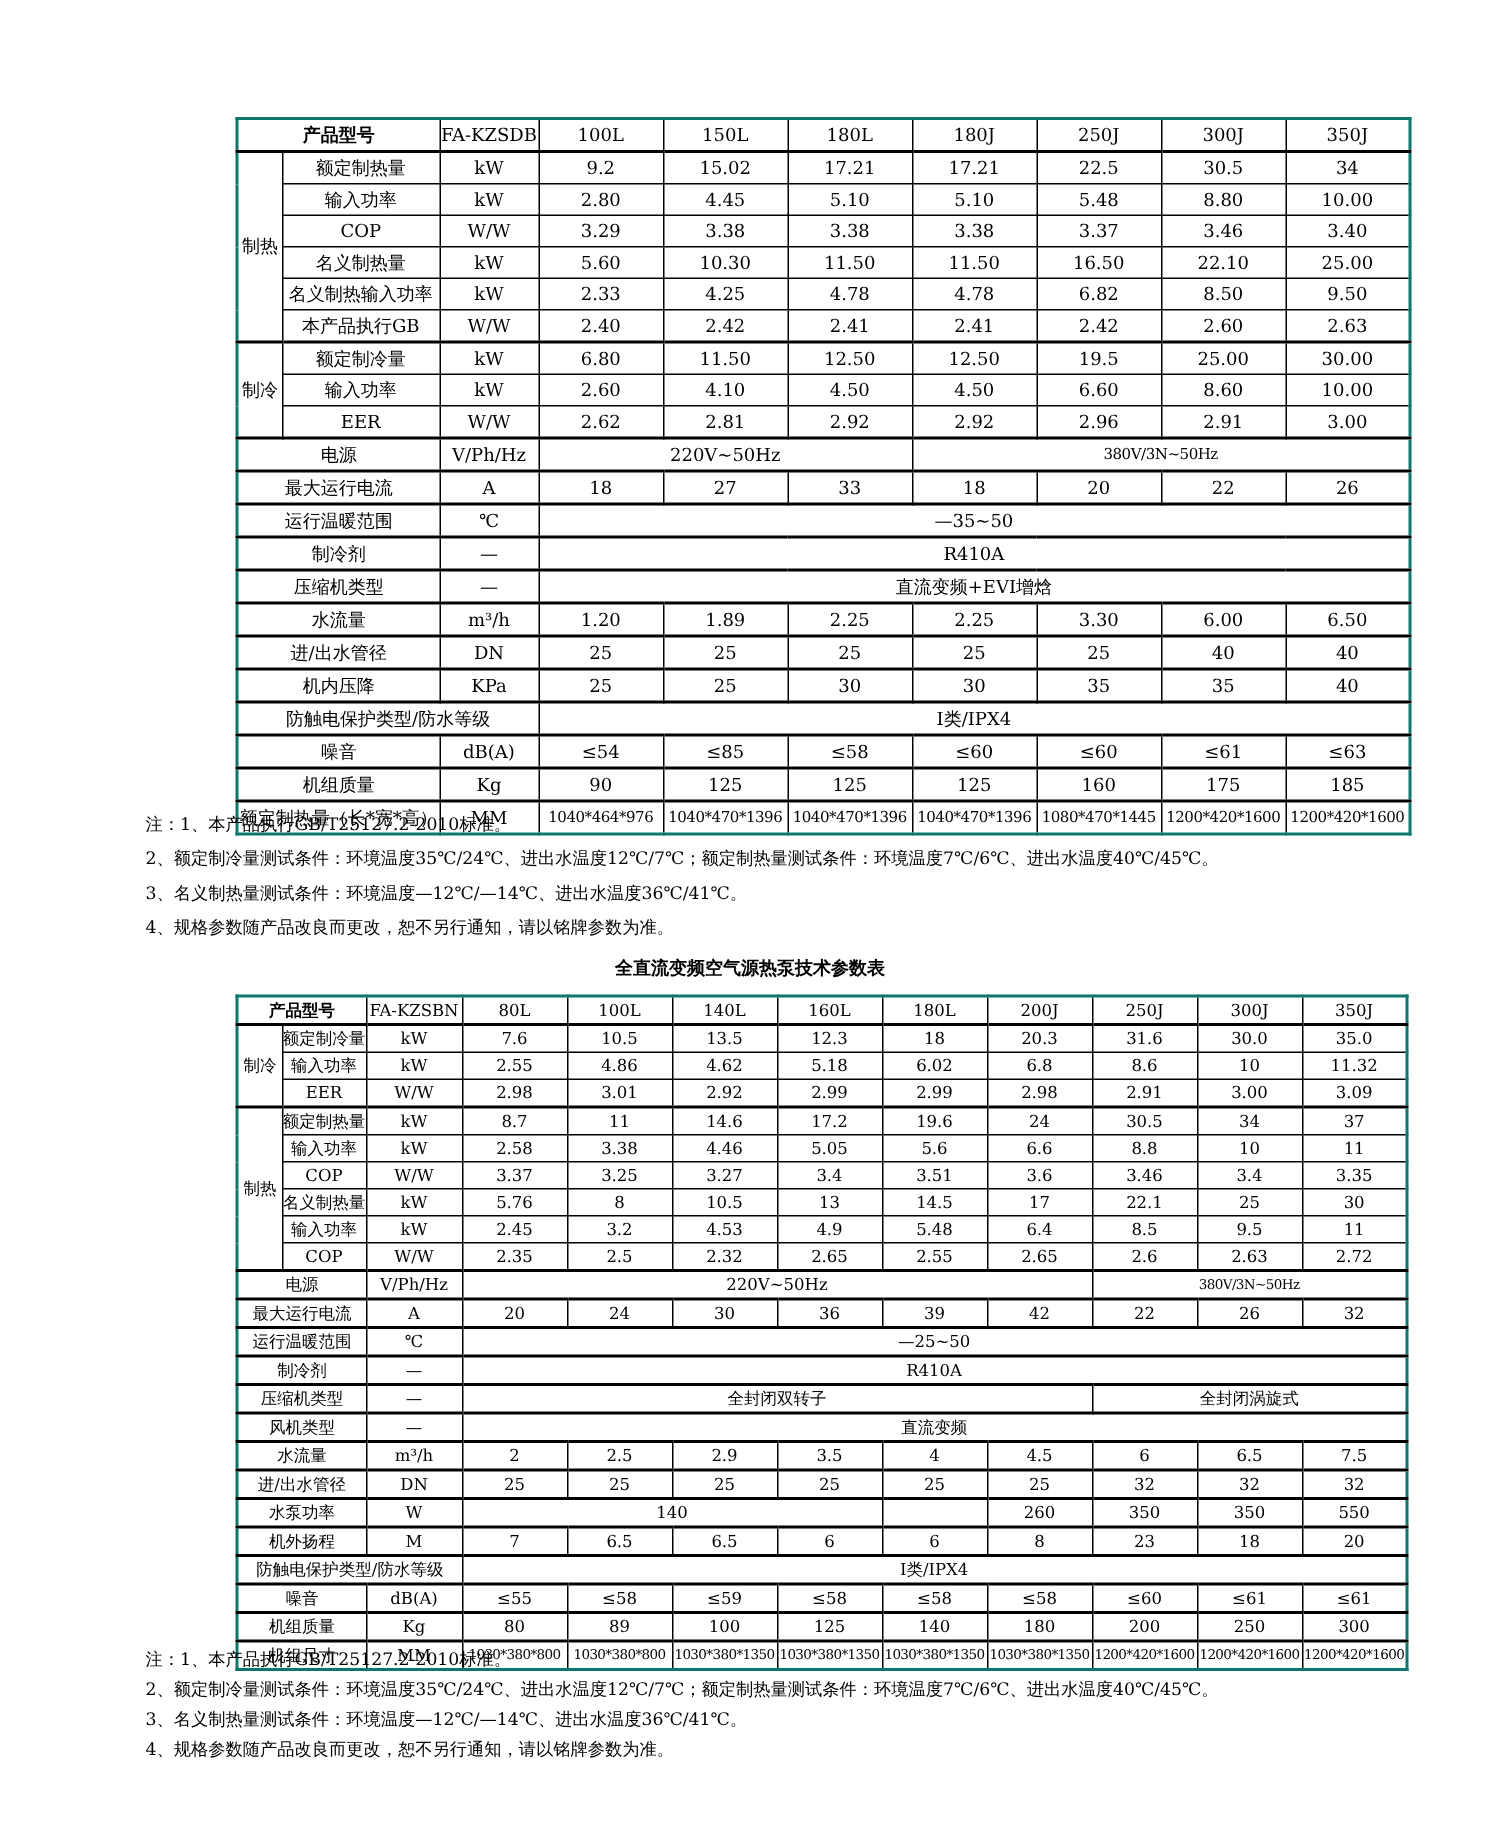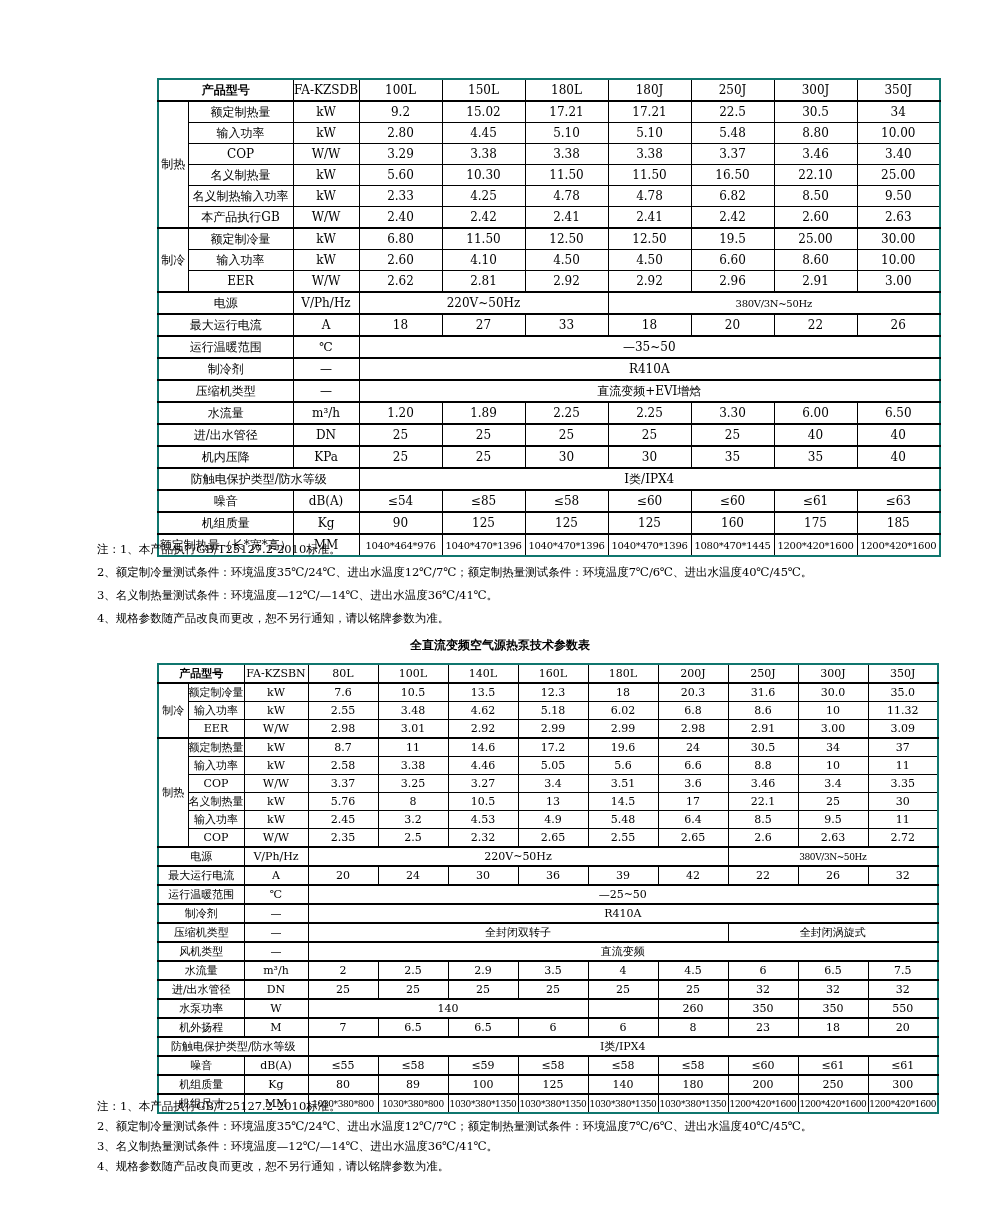--- a/index.html
+++ b/index.html
@@ -330,21 +330,21 @@
           <td>18</td>
           <td>20.3</td>
           <td>31.6</td>
           <td>30.0</td>
           <td>35.0</td>
         </tr>
         <tr>
           <td class="param">输入功率</td>
           <td class="unit">kW</td>
           <td>2.55</td>
-          <td>3.48</td>
+          <td>4.86</td>
           <td>4.62</td>
           <td>5.18</td>
           <td>6.02</td>
           <td>6.8</td>
           <td>8.6</td>
           <td>10</td>
           <td>11.32</td>
         </tr>
         <tr>
           <td class="param">EER</td>

